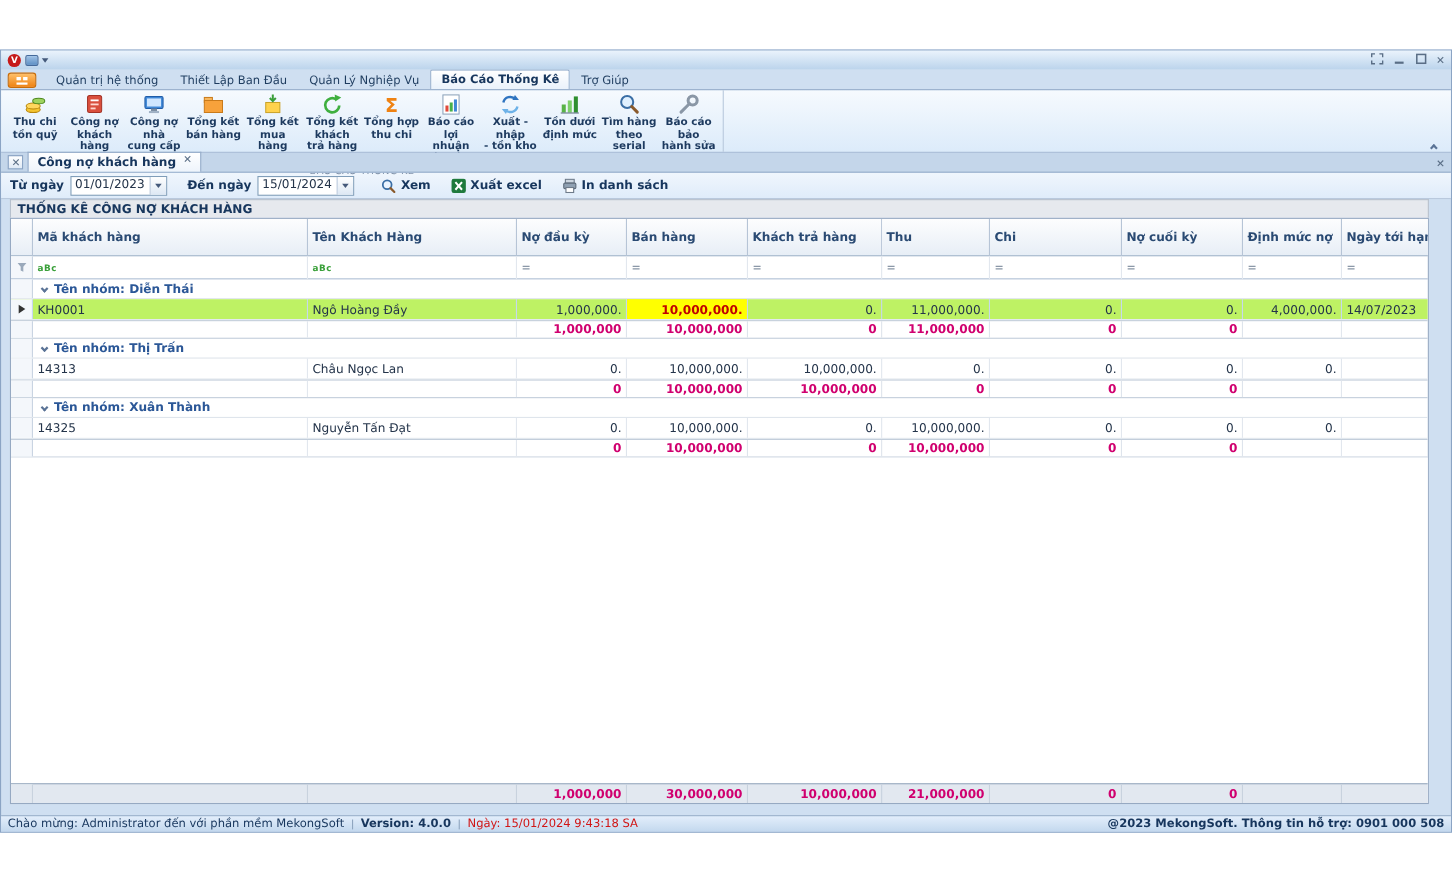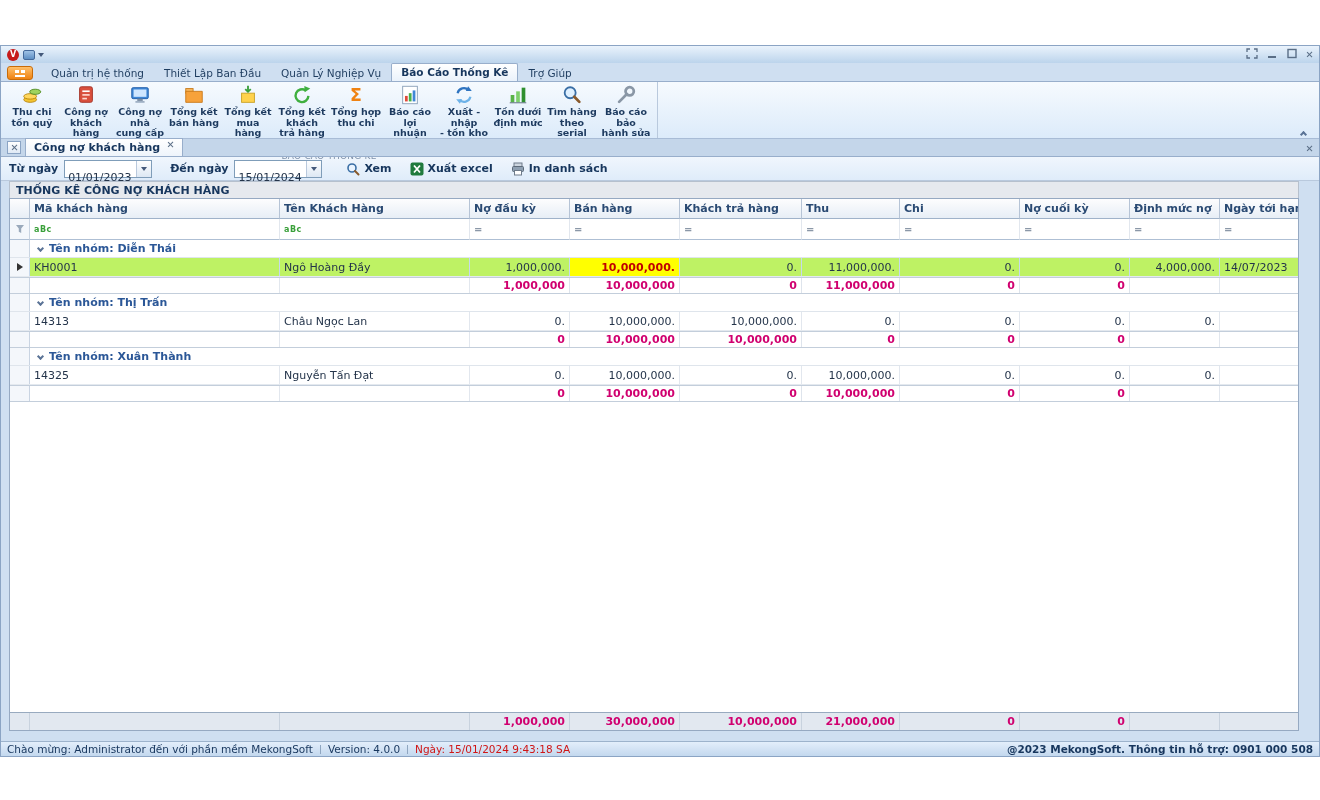--- a/index.html
+++ b/index.html
@@ -44,21 +44,21 @@
   .xicon::before,.xicon::after{content:"";position:absolute;left:3px;top:0;width:1.3px;height:100%;background:#5a6e86}
   .xicon::before{transform:rotate(45deg)}
   .xicon::after{transform:rotate(-45deg)}
   .doc-tab{background:linear-gradient(#ffffff,#eef4fb);border:1px solid #98aecb;border-bottom:none;padding:2px 8px 2px 8px;display:flex;align-items:flex-start;gap:7px;color:#17365d;font-weight:bold}
   .dt-right{position:absolute;right:6px;top:3px}
 
   
   .filter-bar{height:24px;background:linear-gradient(#f0f6fd,#dfecfa);border-bottom:1px solid #b9c9dd;display:flex;align-items:center;gap:6px;padding:0 8px;flex:none}
   .fb-label{color:#17365d;font-weight:bold}
   .date-input{width:88px;height:18px;background:#fff;border:1px solid #7f9db9;display:flex;align-items:stretch}
-  .date-input .val{flex:1;padding:10px 3px;white-space:nowrap;overflow:hidden}
+  .date-input .val{flex:1;padding:0 3px;white-space:nowrap;overflow:hidden}
   .date-input .dd{width:15px;border-left:1px solid #b9c9dd;display:flex;align-items:center;justify-content:center;background:linear-gradient(#fefefe,#dde8f4)}
   .tool-btn{display:flex;align-items:center;gap:4px;color:#17365d;font-weight:bold;padding:2px 6px;border-radius:2px;cursor:default}
   .tool-btn svg{display:block}
   .fb-gap{width:6px}
 
   
   .content{flex:1;padding:0 20px 10px 8px;display:flex;flex-direction:column;min-height:0}
   .report-title{height:17px;background:#e6e9ee;border:1px solid #b6c0cd;border-bottom:none;color:#17365d;font-weight:bold;padding:2px 6px;flex:none}
   .grid{flex:1;background:#fff;border:1px solid #96a9c2;display:flex;flex-direction:column;min-height:0;overflow:hidden}
 
@@ -70,21 +70,21 @@
   .col-name{width:190px;flex:none}
   .col-ndk{width:100px;flex:none}
   .col-bh{width:110px;flex:none}
   .col-kth{width:122px;flex:none}
   .col-thu{width:98px;flex:none}
   .col-chi{width:120px;flex:none}
   .col-nck{width:110px;flex:none}
   .col-dmn{width:90px;flex:none}
   .col-nth{width:94px;flex:none}
 
-  .ghdr{height:20px}
+  .ghdr{height:34px}
   .hcell{background:linear-gradient(#fdfdfe,#e7eef6);border-right:1px solid #b6c4d6;border-bottom:1px solid #9fb2c9;font-weight:bold;color:#2a4a73}
   .hcell.ind{background:linear-gradient(#fdfdfe,#e7eef6)}
 
   .frow{height:21px}
   .fcell{border-bottom:1px solid #aebfd4}
   .fabc{font-size:8px;font-weight:bold;color:#3aa03a;letter-spacing:.5px}
   .feq{font-size:10px;color:#8b98a8;font-weight:bold}
 
   .grprow{height:18px;border-bottom:1px solid #dfe5ec}
   .grpcell{flex:1;display:flex;align-items:center;padding:0 4px;gap:6px}
@@ -103,21 +103,21 @@
 
   .grid-filler{flex:1;background:#fff}
 
   .trow{height:18px;background:#e2e8f0;border-top:1px solid #98aabf}
   .gcell{justify-content:flex-end;color:#d0006f;font-weight:bold;border-right:1px solid #c8d2de}
   .trow .ind{background:#e2e8f0;border-right:1px solid #c8d2de}
 
   
   .statusbar{height:15px;background:linear-gradient(#e3eefb,#c3d8ee);border-top:1px solid #9db3cc;display:flex;align-items:center;padding:0 6px;font-size:10.5px;color:#17365d;flex:none}
   .sb-sep{border-left:1px solid #8fa6c0;height:9px;margin:0 7px}
-  .sb-version{font-weight:normal}
+  .sb-version{font-weight:bold}
   .sb-date{color:#d01616;font-weight:normal}
   .sb-right{margin-left:auto;font-weight:bold}
 
   .tri-right{width:0;height:0;border-top:4px solid transparent;border-bottom:4px solid transparent;border-left:6px solid #333}
 </style>
 </head>
 <body>
 
 <div class="window">
 

